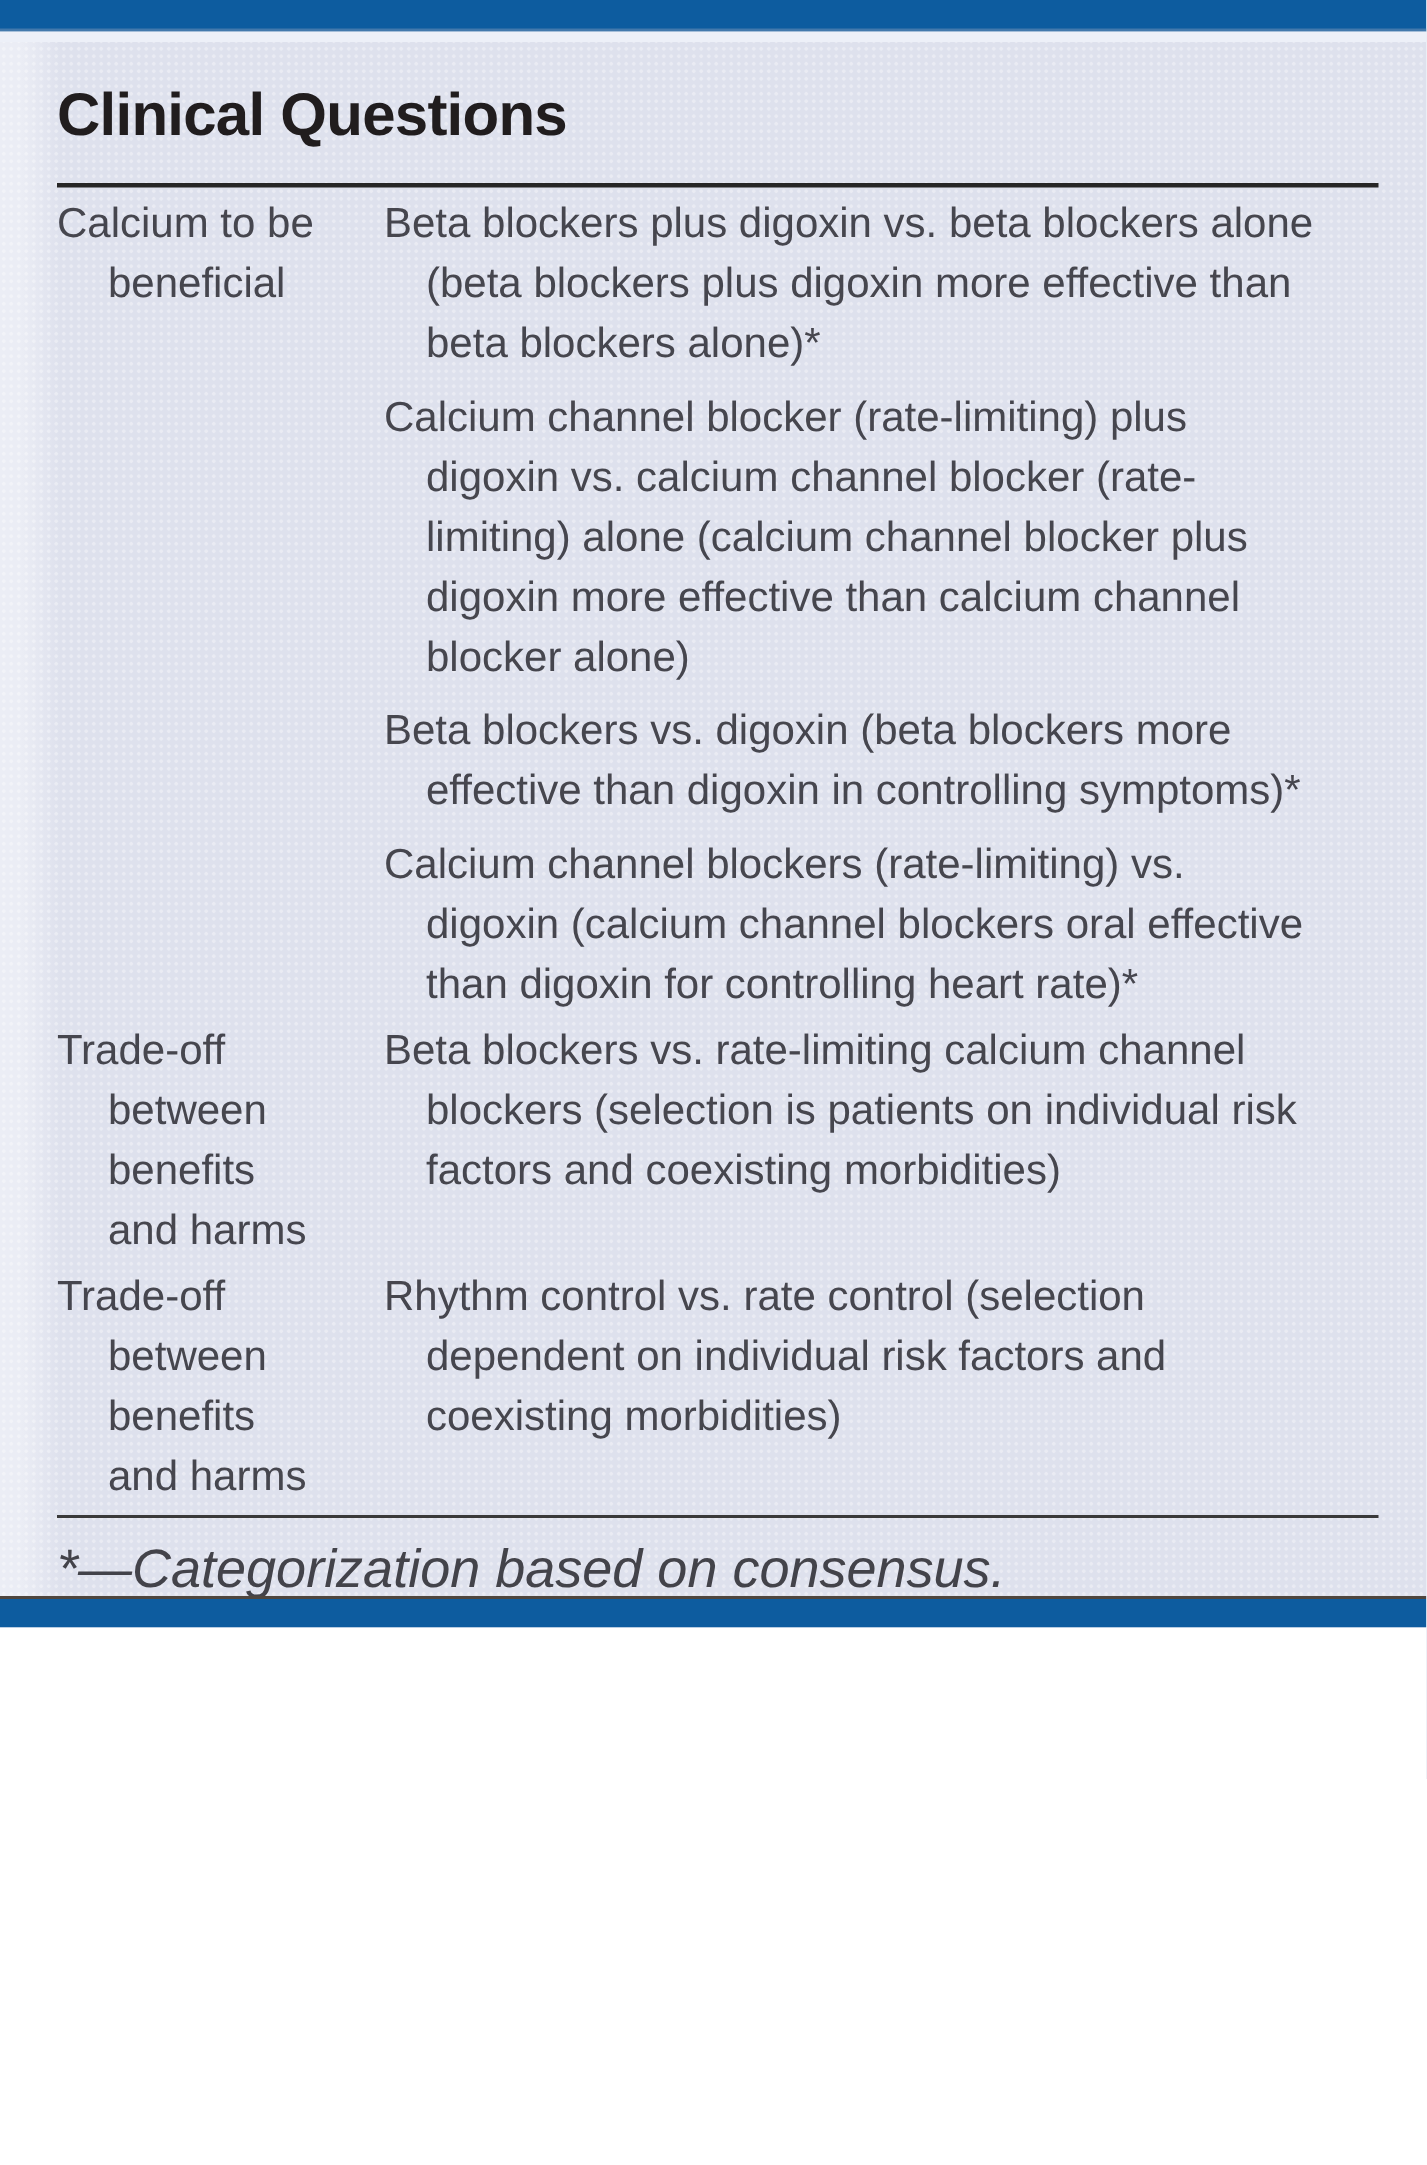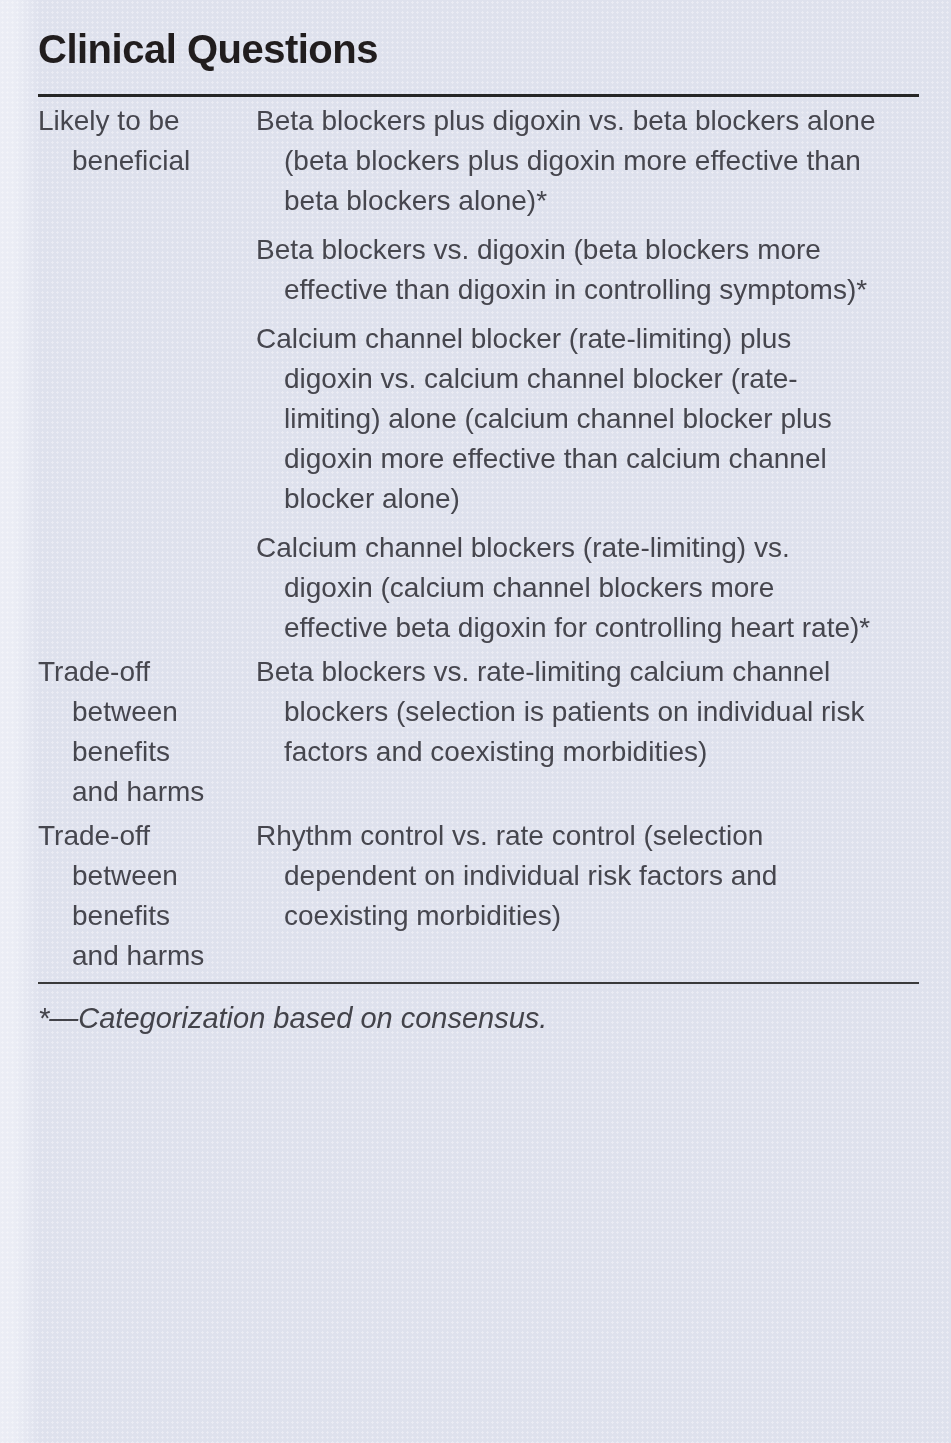--- a/index.html
+++ b/index.html
@@ -4,25 +4,25 @@
 <style>
   html, body {
     margin: 0;
     padding: 0;
     background: #ffffff;
     font-family: "Liberation Sans", "DejaVu Sans", sans-serif;
   }
   .page {
     position: relative;
     width: 951px;
-    height: 1443px;
+    height: 1085px;
     margin: 0 auto;
     box-sizing: border-box;
     display: flex;
-    flex-direction: row;
+    flex-direction: column;
     background-color: #dee1ed;
     background-image:
       radial-gradient(circle, rgba(255,255,255,0.35) 1px, transparent 1.3px),
       linear-gradient(90deg, #ebedf5 0px, #ebedf5 14px, #dee1ed 40px);
     background-size: 5px 5px, 100% 100%;
     overflow: hidden;
   }
   .top-bar {
     height: 19px;
     background: #0d5c9f;
@@ -88,21 +88,21 @@
     max-width: 628px;
   }
   .item {
     margin: 0 0 9px 0;
     color: #46464e;
   }
   .item:last-child { margin-bottom: 0; }
   .question.second { margin-top: 12px; }
   .footnote {
     margin: 16px 0 0 0;
-    font-size: 29px;
+    font-size: 36px;
     line-height: 36px;
     font-style: italic;
     color: #43434a;
   }
   .bottom-line {
     margin-top: auto;
     height: 2px;
     background: #4e463f;
     flex: 0 0 auto;
   }
@@ -120,28 +120,28 @@
   <div class="top-band"></div>
 
   <div class="content">
     <h1 class="panel-title">Clinical Questions</h1>
     <hr class="rule">
 
     <section>
 
       <div class="row">
         <div class="cat">
-          <div class="cat-line">Likely to be</div>
+          <div class="cat-line">Calcium to be</div>
           <div class="cat-line">beneficial</div>
         </div>
         <div class="items">
           <p class="item hang">Beta blockers plus digoxin vs. beta blockers alone (beta blockers plus digoxin more effective than beta blockers alone)*</p>
+          <p class="item hang">Calcium channel blocker (rate-limiting) plus digoxin vs. calcium channel blocker (rate-limiting) alone (calcium channel blocker plus digoxin more effective than calcium channel blocker alone)</p>
           <p class="item hang">Beta blockers vs. digoxin (beta blockers more effective than digoxin in controlling symptoms)*</p>
-          <p class="item hang">Calcium channel blocker (rate-limiting) plus digoxin vs. calcium channel blocker (rate-limiting) alone (calcium channel blocker plus digoxin more effective than calcium channel blocker alone)</p>
-          <p class="item hang">Calcium channel blockers (rate-limiting) vs. digoxin (calcium channel blockers more effective beta digoxin for controlling heart rate)*</p>
+          <p class="item hang">Calcium channel blockers (rate-limiting) vs. digoxin (calcium channel blockers oral effective than digoxin for controlling heart rate)*</p>
         </div>
       </div>
 
       <div class="row">
         <div class="cat">
           <div class="cat-line">Trade-off</div>
           <div class="cat-line">between</div>
           <div class="cat-line">benefits</div>
           <div class="cat-line">and harms</div>
         </div>

